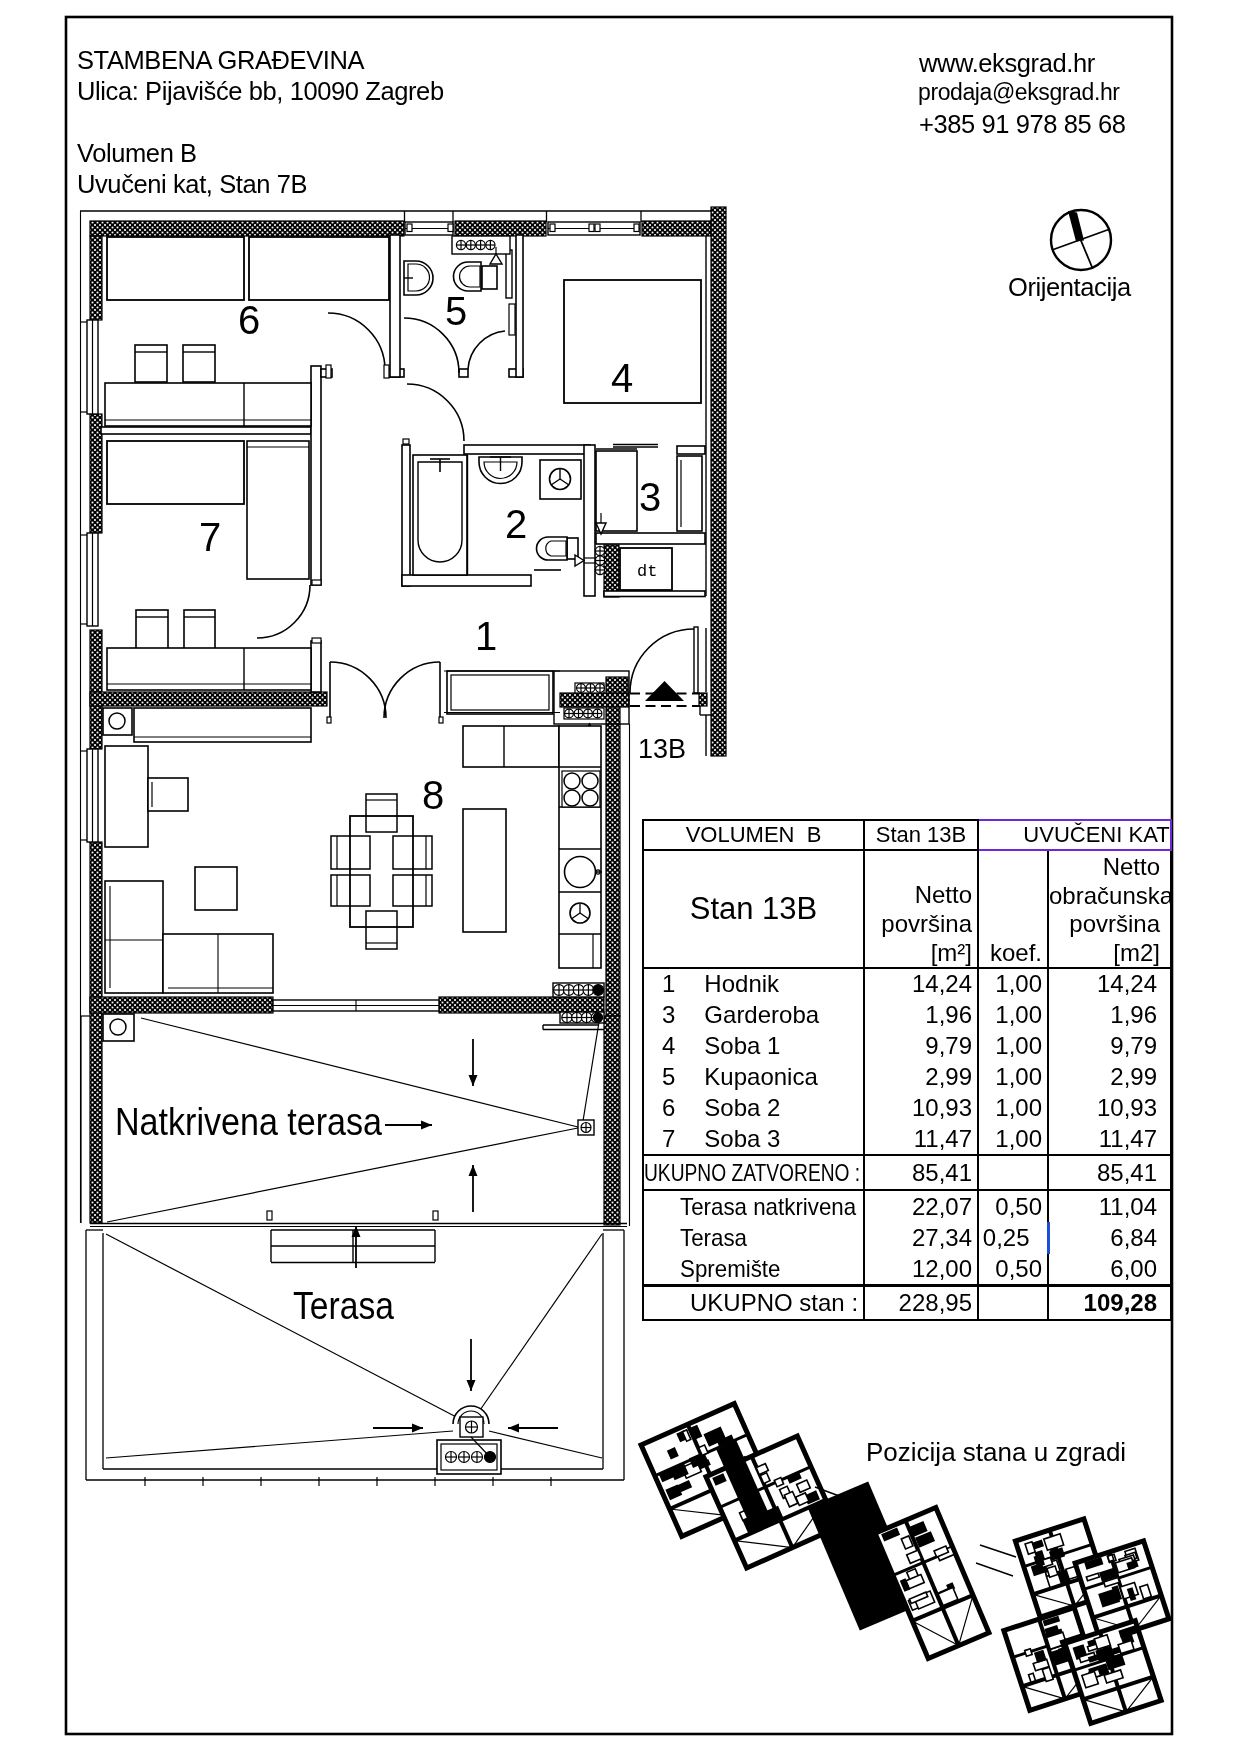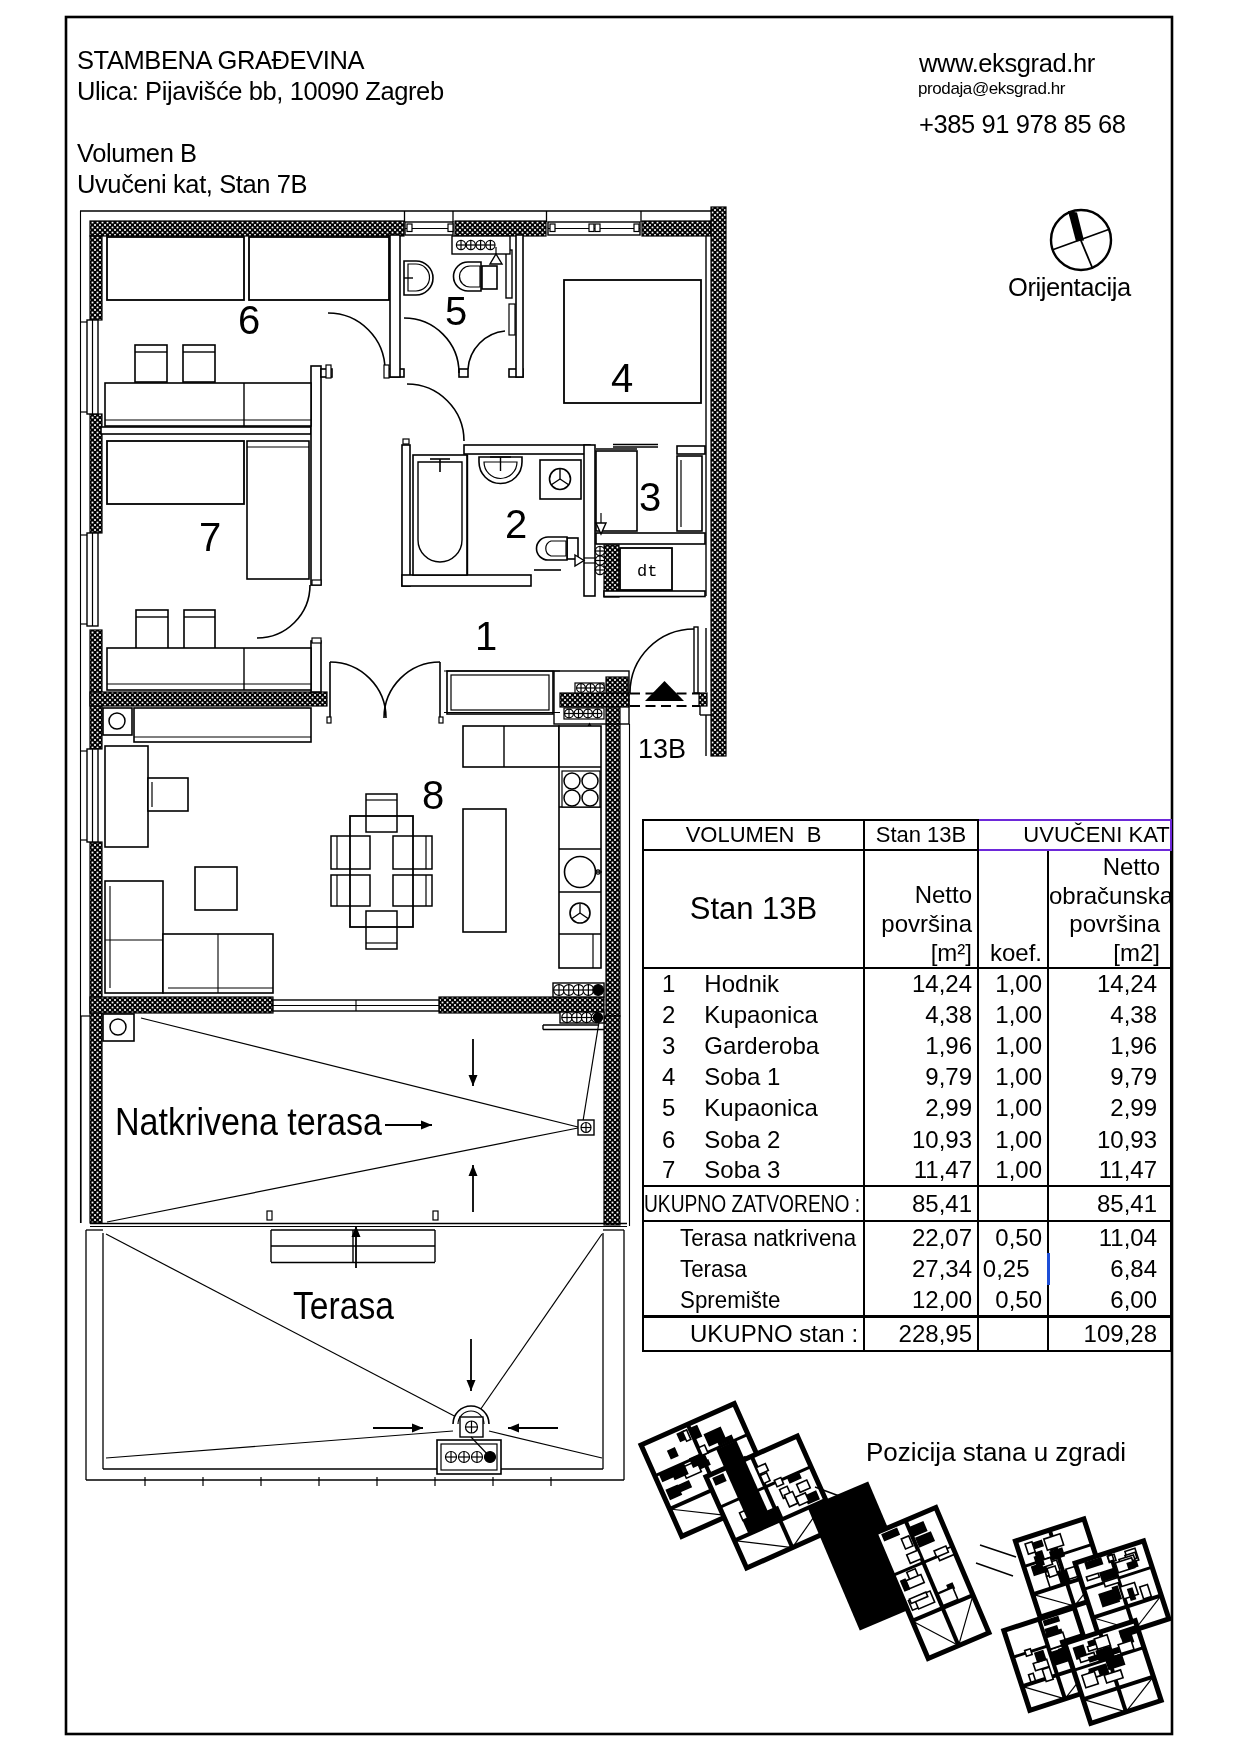--- a/index.html
+++ b/index.html
@@ -573,21 +573,21 @@
 <line x1="-37.0" y1="16.799999999999997" x2="0.0" y2="42.0" stroke="black" stroke-width="1.2"></line>
 <line x1="37.0" y1="16.799999999999997" x2="0.0" y2="42.0" stroke="black" stroke-width="1.2"></line>
 </g>
 <text x="866" y="1461" font-family="&quot;Liberation Sans&quot;, sans-serif" font-size="26" font-weight="normal" text-anchor="start" fill="black">Pozicija stana u zgradi</text>
 </svg>
 <div class="t" style="left:77px;top:46px;font-size:25.5px;letter-spacing:-0.4px;">STAMBENA GRAĐEVINA</div>
 <div class="t" style="left:77px;top:77px;font-size:25.5px;letter-spacing:-0.4px;">Ulica: Pijavišće bb, 10090 Zagreb</div>
 <div class="t" style="left:77px;top:139px;font-size:25.5px;letter-spacing:-0.4px;">Volumen B</div>
 <div class="t" style="left:77px;top:170px;font-size:25.5px;letter-spacing:-0.4px;">Uvučeni kat, Stan 7B</div>
 <div class="t" style="left:919px;top:49px;font-size:25.5px;letter-spacing:-0.4px;">www.eksgrad.hr</div>
-<div class="t" style="left:918px;top:79px;font-size:17px;letter-spacing:-0.4px;">prodaja@eksgrad.hr</div>
+<div class="t" style="left:918px;top:79px;font-size:23px;letter-spacing:-0.4px;">prodaja@eksgrad.hr</div>
 <div class="t" style="left:919px;top:110px;font-size:25.5px;letter-spacing:-0.4px;">+385 91 978 85 68</div>
 <div class="t" style="left:1008px;top:273px;font-size:25.5px;letter-spacing:-0.4px;">Orijentacija</div>
 <table>
 <colgroup>
       <col style="width:221px">
       <col style="width:114px">
       <col style="width:70px">
       <col style="width:123px">
     </colgroup>
 <tbody>
@@ -602,26 +602,20 @@
  <td style="border:2px solid #000;text-align:right;vertical-align:bottom;font-size:24px;padding-right:5px;">koef.</td>
  <td style="border:2px solid #000;text-align:right;vertical-align:bottom;font-size:24px;line-height:28.5px;padding-right:10px;">Netto<br>obračunska<br>površina<br>[m2]</td>
 </tr>
 <tr style="height:31.2px;font-size:24px;">
  <td style="border-left:2px solid #000;border-right:2px solid #000;"><span style="padding-left:18px;">1</span><span style="padding-left:29px;">Hodnik</span></td>
  <td style="border-right:2px solid #000;text-align:right;padding-right:5px;">14,24</td>
  <td style="border-right:2px solid #000;text-align:right;padding-right:5px;">1,00</td>
  <td style="border-right:2px solid #000;text-align:right;padding-right:13px;">14,24</td>
 </tr>
 <tr style="height:31.2px;font-size:24px;">
- <td style="border-left:2px solid #000;border-right:2px solid #000;"><span style="padding-left:18px;">2</span><span style="padding-left:29px;">Kupaonica</span></td>
- <td style="border-right:2px solid #000;text-align:right;padding-right:5px;">4,38</td>
- <td style="border-right:2px solid #000;text-align:right;padding-right:5px;">1,00</td>
- <td style="border-right:2px solid #000;text-align:right;padding-right:13px;">4,38</td>
-</tr>
-<tr style="height:31.2px;font-size:24px;">
  <td style="border-left:2px solid #000;border-right:2px solid #000;"><span style="padding-left:18px;">3</span><span style="padding-left:29px;">Garderoba</span></td>
  <td style="border-right:2px solid #000;text-align:right;padding-right:5px;">1,96</td>
  <td style="border-right:2px solid #000;text-align:right;padding-right:5px;">1,00</td>
  <td style="border-right:2px solid #000;text-align:right;padding-right:13px;">1,96</td>
 </tr>
 <tr style="height:31.2px;font-size:24px;">
  <td style="border-left:2px solid #000;border-right:2px solid #000;"><span style="padding-left:18px;">4</span><span style="padding-left:29px;">Soba 1</span></td>
  <td style="border-right:2px solid #000;text-align:right;padding-right:5px;">9,79</td>
  <td style="border-right:2px solid #000;text-align:right;padding-right:5px;">1,00</td>
  <td style="border-right:2px solid #000;text-align:right;padding-right:13px;">9,79</td>
@@ -665,15 +659,15 @@
 <tr style="height:31.8px;font-size:24px;">
  <td style="border-left:2px solid #000;border-right:2px solid #000;padding-left:36px;"><span style="display:inline-block;transform:scaleX(0.93);transform-origin:left;">Spremište</span></td>
  <td style="border-right:2px solid #000;text-align:right;padding-right:5px;">12,00</td>
  <td style="border-right:2px solid #000;text-align:right;padding-right:5px;">0,50</td>
  <td style="border-right:2px solid #000;text-align:right;padding-right:13px;">6,00</td>
 </tr>
 <tr style="height:34px;font-size:24px;padding-left:8px;">
  <td style="border:2px solid #000;border-top:3.5px solid #000;padding-left:46px;">UKUPNO stan :</td>
  <td style="border:2px solid #000;border-top:3.5px solid #000;text-align:right;padding-right:5px;">228,95</td>
  <td style="border:2px solid #000;border-top:3.5px solid #000;"></td>
- <td style="border:2px solid #000;border-top:3.5px solid #000;text-align:right;padding-right:13px;font-weight:normal;">109,28</td>
+ <td style="border:2px solid #000;border-top:3.5px solid #000;text-align:right;padding-right:13px;font-weight:bold;">109,28</td>
 </tr>
 </tbody>
   </table>
 </body></html>

